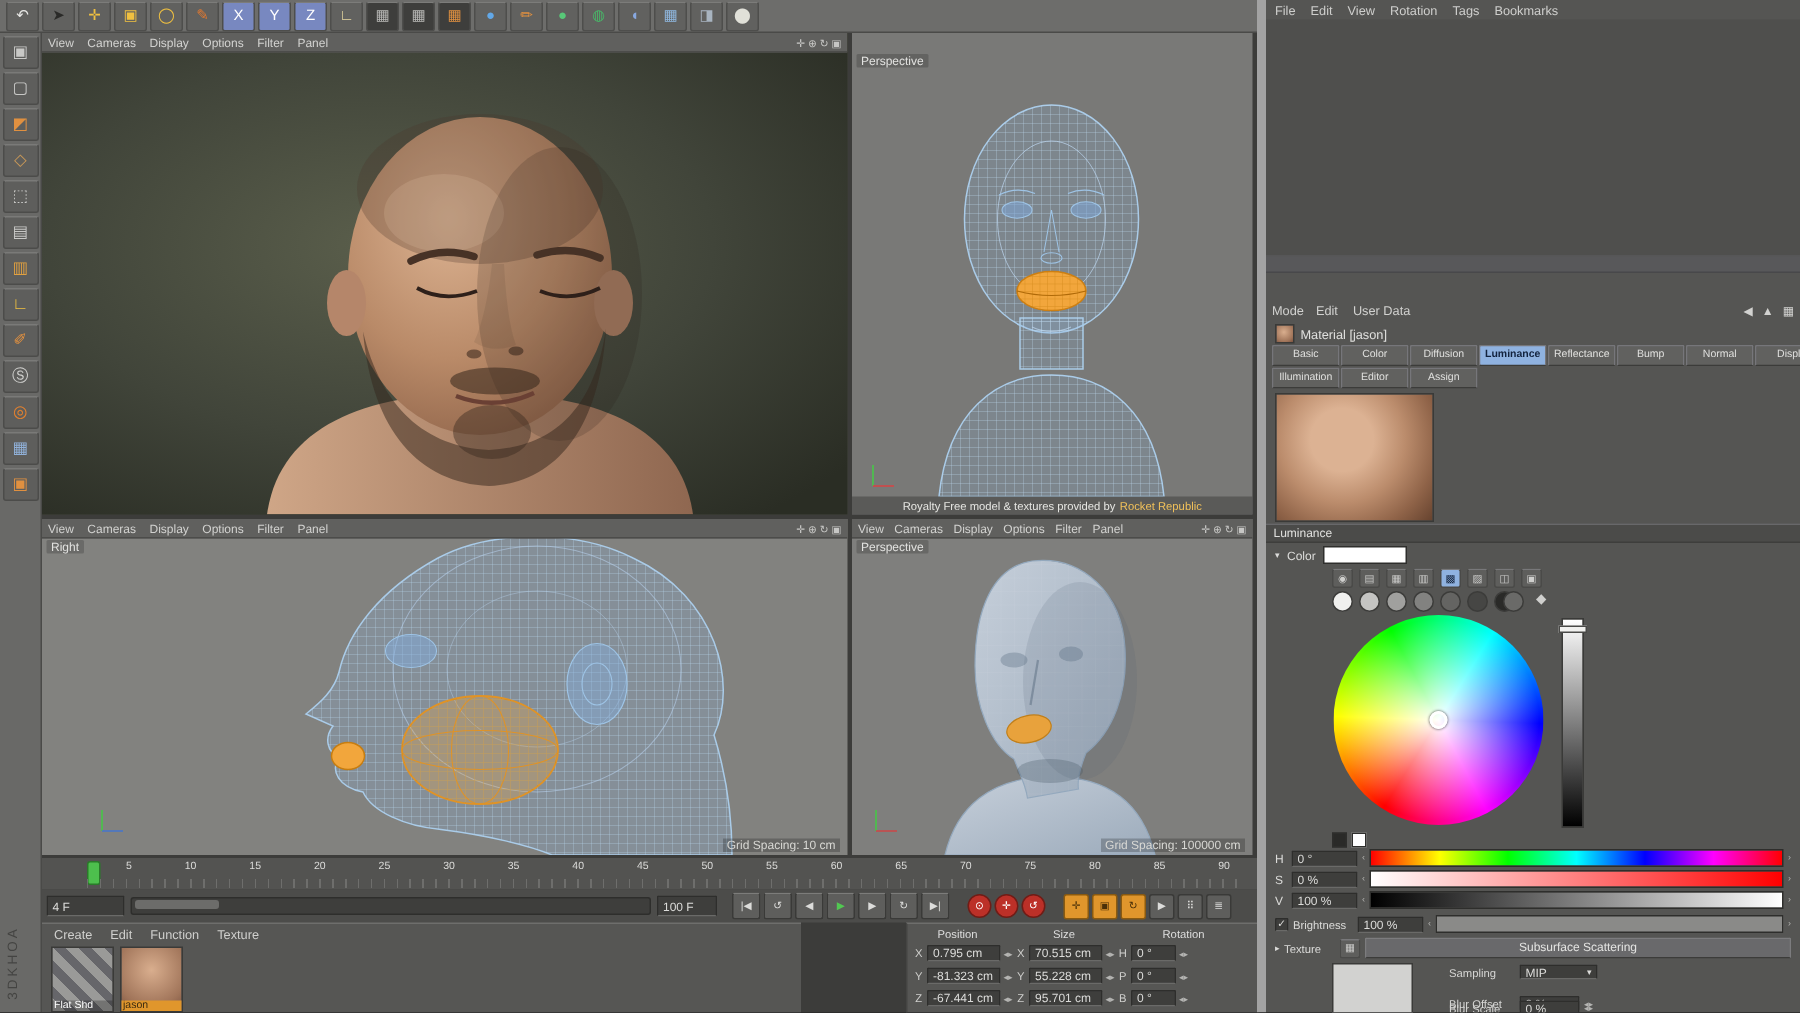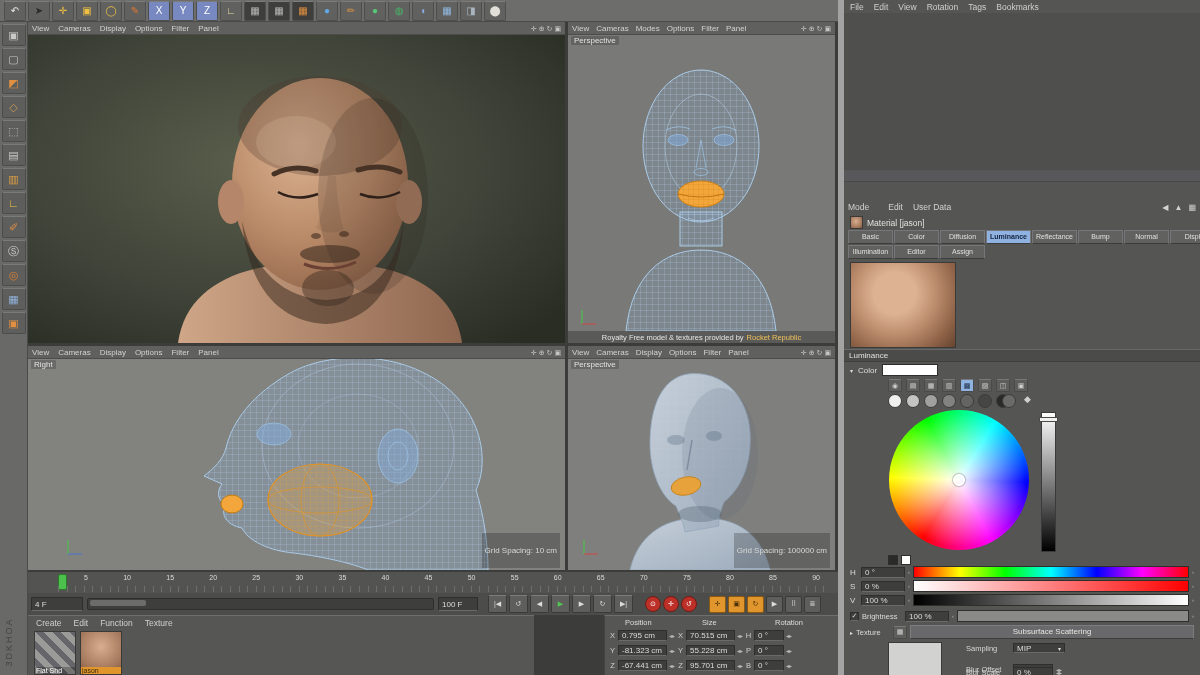--- a/index.html
+++ b/index.html
@@ -11,21 +11,21 @@
   .ticon{display:flex;align-items:center;justify-content:center;width:20px;height:18px;background:#61615f;border:1px solid #4e4e4c;border-top-color:#7c7c7a;border-radius:2px;font-size:10px;line-height:1;cursor:default;}
   #left-toolbar{left:0;top:22px;width:28px;height:653px;background:#696967;border-right:1px solid #4a4a48;box-sizing:border-box;display:flex;flex-direction:column;align-items:center;gap:2px;padding-top:2px;}
   .licon{display:flex;align-items:center;justify-content:center;width:22px;height:20px;background:#5e5e5c;border:1px solid #4c4c4a;border-top-color:#7a7a78;border-radius:2px;font-size:11px;line-height:1;}
   #watermark{position:absolute;left:-16px;bottom:28px;transform:rotate(-90deg);font-size:9px;letter-spacing:2px;color:#3e3e3c;opacity:.85;}
   
   .viewport{position:absolute;background:#7d7d7b;overflow:hidden;}
   .vpmenu{position:absolute;left:0;top:0;right:0;height:12px;background:#60605e;border-bottom:1px solid #4c4c4a;display:flex;align-items:center;gap:9px;padding:0 4px;font-size:8px;color:#d2d2d0;z-index:3;}
   .vpmenu .grow{flex:1;}
   .vpmenu .vpi{font-size:7px;color:#c6c6c4;margin-left:2px;}
   .vplabel{position:absolute;left:3px;top:14px;font-size:8px;color:#e2e2e0;background:rgba(0,0,0,.18);padding:0 3px;border-radius:1px;z-index:3;}
-  .gridcap{position:absolute;bottom:2px;right:5px;font-size:8px;color:#d8d8d4;background:rgba(0,0,0,.22);padding:13px 3px;z-index:3;text-align:center;}
+  .gridcap{position:absolute;bottom:2px;right:5px;font-size:8px;color:#d8d8d4;background:rgba(0,0,0,.22);padding:0 3px;z-index:3;text-align:center;}
   .caption{position:absolute;left:0;right:0;bottom:0;height:12px;background:rgba(25,25,25,.32);display:flex;align-items:center;justify-content:center;gap:3px;font-size:7.5px;color:#e6e6e2;z-index:3;}
   .caption .link{color:#f0c05a;}
   #vp-render{left:28px;top:22px;width:537px;height:321px;background:#35382d;}
   #vp-front {left:568px;top:22px;width:267px;height:321px;background:#797977;}
   #vp-right {left:28px;top:346px;width:537px;height:224px;background:#82827f;}
   #vp-persp {left:568px;top:346px;width:267px;height:224px;background:#7f7f7d;}
   .vpsvg{position:absolute;left:0;top:12px;}
   
   #timeline{left:28px;top:572px;width:810px;height:21px;background:#535351;border-bottom:1px solid #3e3e3c;}
   #tl-numbers{position:absolute;left:56px;right:18px;top:2px;display:flex;justify-content:space-between;font-size:7px;color:#dcdcda;}
@@ -294,25 +294,20 @@
       <ellipse cx="288" cy="202" rx="5" ry="3" fill="rgba(40,25,18,.5)"></ellipse>
       <ellipse cx="316" cy="200" rx="5" ry="3" fill="rgba(40,25,18,.5)"></ellipse>
       <path d="M214,187 C220,254 252,288 298,290 C344,288 372,250 376,185 C368,240 340,264 298,266 C256,264 226,238 214,187 Z" fill="rgba(52,38,28,.5)"></path>
       <ellipse cx="300" cy="254" rx="26" ry="18" fill="rgba(52,38,28,.42)"></ellipse>
       <ellipse cx="302" cy="220" rx="30" ry="9" fill="rgba(52,38,28,.55)"></ellipse>
       <path d="M276,230 Q302,240 328,228" stroke="#6a4034" stroke-width="3" fill="none"></path>
     </svg>
   </div>
 
   <div id="vp-front" class="viewport">
-    <div class="vpmenu">
-      <span><span style="margin-right:7px;">View</span><span style="margin-right:7px;">Cameras</span><span style="margin-right:7px;">Modes</span><span style="margin-right:7px;">Options</span><span style="margin-right:7px;">Filter</span><span style="margin-right:7px;">Panel</span></span>
-      <span class="grow"></span>
-      <span><span class="vpi">✛</span><span class="vpi">⊕</span><span class="vpi">↻</span><span class="vpi">▣</span></span>
-    </div>
     <div class="vplabel">Perspective</div>
     <svg class="vpsvg" width="267" height="297" viewBox="0 0 267 297">
       <defs>
         <pattern id="gridF" width="6" height="6" patternUnits="userSpaceOnUse">
           <path d="M0 0H6M0 0V6" stroke="#bdd8ef" stroke-width="0.5" opacity="0.8" fill="none"></path>
         </pattern>
         <pattern id="gridO" width="5" height="5" patternUnits="userSpaceOnUse">
           <path d="M0 0H5M0 0V5" stroke="#c47a0a" stroke-width="0.6" fill="none"></path>
         </pattern>
       </defs>
@@ -598,21 +593,21 @@
         <span>Edit</span>
         <span>View</span>
         <span>Rotation</span>
         <span>Tags</span>
         <span>Bookmarks</span>
     </div>
     <div id="om-body"></div>
     <div id="om-faint"></div>
 
     <div id="me-menu">
-      <span><span style="margin-right:19px;">Mode</span><span style="margin-right:10px;">Edit</span><span style="margin-right:10px;">User Data</span></span>
+      <span><span style="margin-right:8px;">Mode</span><span style="margin-right:10px;">Edit</span><span style="margin-right:10px;">User Data</span></span>
       <span class="grow"></span>
       <span><span class="vpi" style="margin-left:6px;font-size:8px;">◀</span><span class="vpi" style="margin-left:6px;font-size:8px;">▲</span><span class="vpi" style="margin-left:6px;font-size:8px;">▦</span></span>
     </div>
     <div id="me-name">
       <span id="me-thumb"></span>
       <span>Material [jason]</span>
     </div>
     <div class="tabrow" style="top:230px;">
       <div class="tab"><span>Basic</span></div>
         <div class="tab"><span>Color</span></div>

